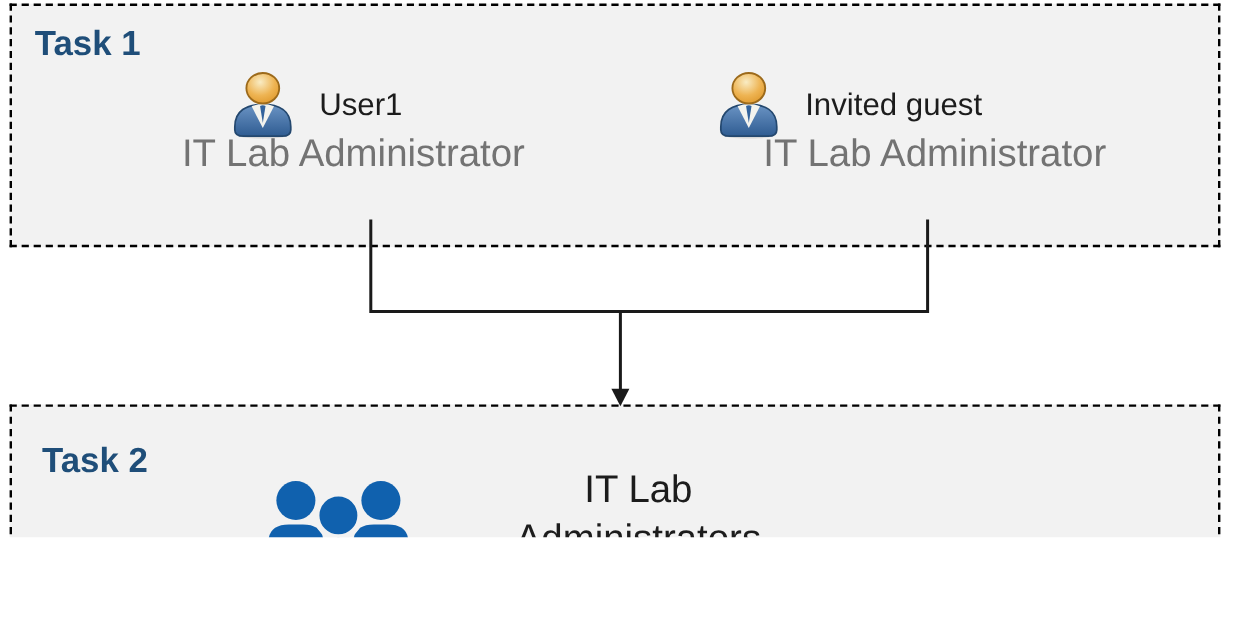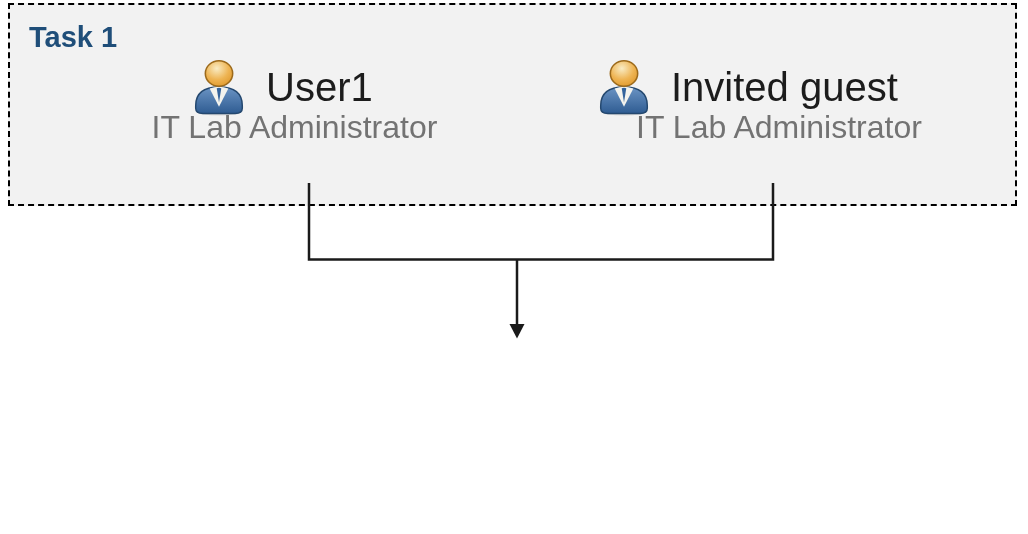--- a/index.html
+++ b/index.html
@@ -35,21 +35,21 @@
   .user-row {
     position: absolute;
     display: flex;
     align-items: center;
     gap: 18px;
     height: 58px;
   }
   .row-user1 { left: 180px; top: 53px; }
   .row-user2 { left: 585px; top: 53px; text-align: right; }
   .user-name {
-    font-size: 40px;
+    font-size: 26px;
     white-space: nowrap;
     color: #1c1c1c;
   }
   .user-role {
     position: absolute;
     text-align: center;
     font-size: 32px;
     white-space: nowrap;
     color: #737373;
   }
@@ -123,20 +123,40 @@
           <path d="M19 29.5 Q28 26 37 29.5 L28 47 Z" fill="#f3f3ee"></path>
           <path d="M25.8 29.2 L28 43 L30.2 29.2 Q28 28.2 25.8 29.2 Z" fill="#33639c"></path>
           <ellipse cx="28" cy="15" rx="13.2" ry="12.3" fill="url(#pHead)" stroke="#9c6a1b" stroke-width="1.5"></ellipse>
         </svg>
       </span>
       <span class="user-name">Invited guest</span>
     </div>
     <div class="user-role role-user2">IT Lab Administrator</div>
   </div>
 
+  <div class="task-box box-task2">
+    <div class="task-label label-task2">Task 2</div>
+
+    <span class="group-icon">
+      <svg viewBox="0 0 140 104" width="134" height="100">
+        <g fill="#1061ae">
+          <circle cx="33" cy="27" r="17"></circle>
+          <path d="M9 83 L9 64 Q9 48 27 48 L39 48 Q57 48 57 64 L57 83 Z"></path>
+          <circle cx="107" cy="27" r="17"></circle>
+          <path d="M83 83 L83 64 Q83 48 101 48 L113 48 Q131 48 131 64 L131 83 Z"></path>
+          <g stroke="#f2f2f2" stroke-width="5">
+            <circle cx="70" cy="40" r="19"></circle>
+            <path d="M41 104 L41 84 Q41 66 59 66 L81 66 Q99 66 99 84 L99 104 Z"></path>
+          </g>
+        </g>
+      </svg>
+    </span>
+
+    <div class="group-name">IT Lab Administrators</div>
+  </div>
 
   <svg class="connector-svg" viewBox="0 0 1028 534">
     <g stroke="#1a1a1a" stroke-width="2.5" fill="none">
       <path d="M309 183 L309 259.5 L773 259.5 L773 183"></path>
       <path d="M517 259.5 L517 326"></path>
     </g>
     <polygon points="509.5,324 524.5,324 517,338.5" fill="#1a1a1a"></polygon>
   </svg>
 
 </div>

